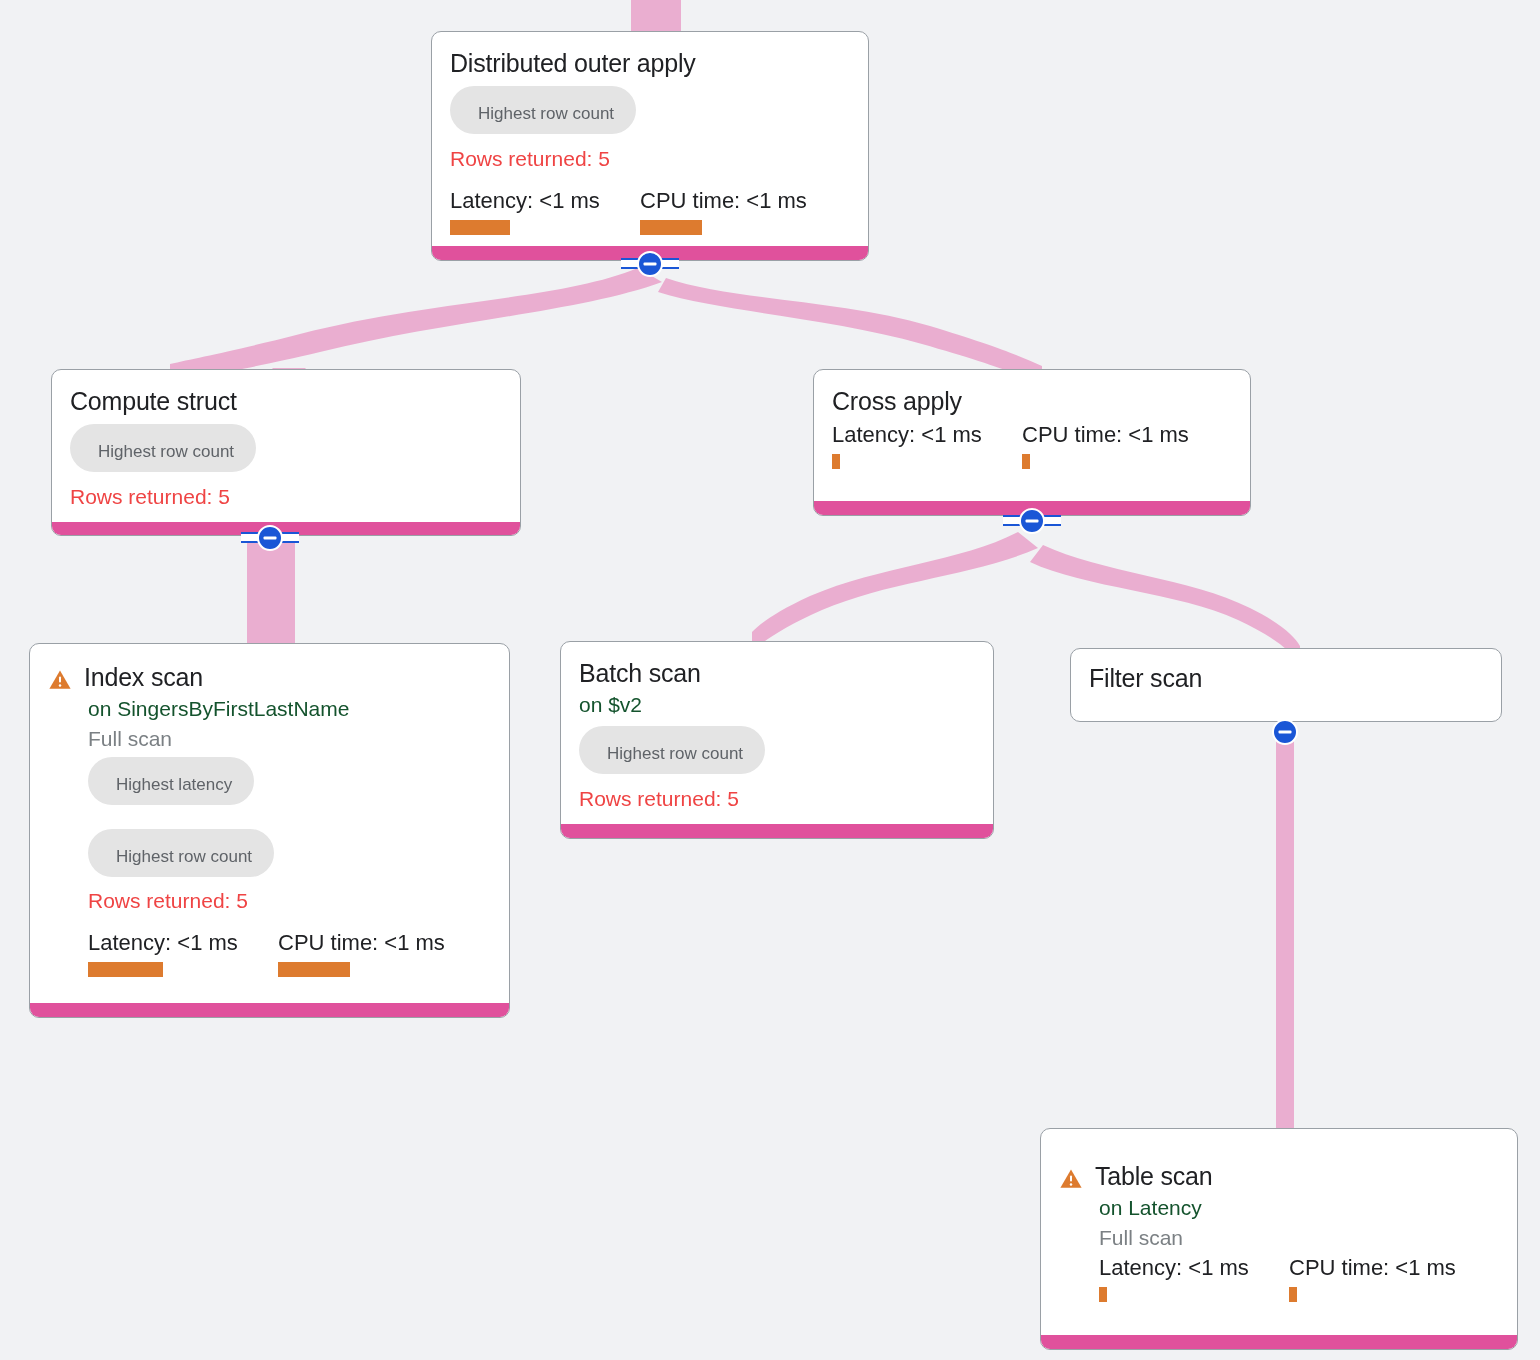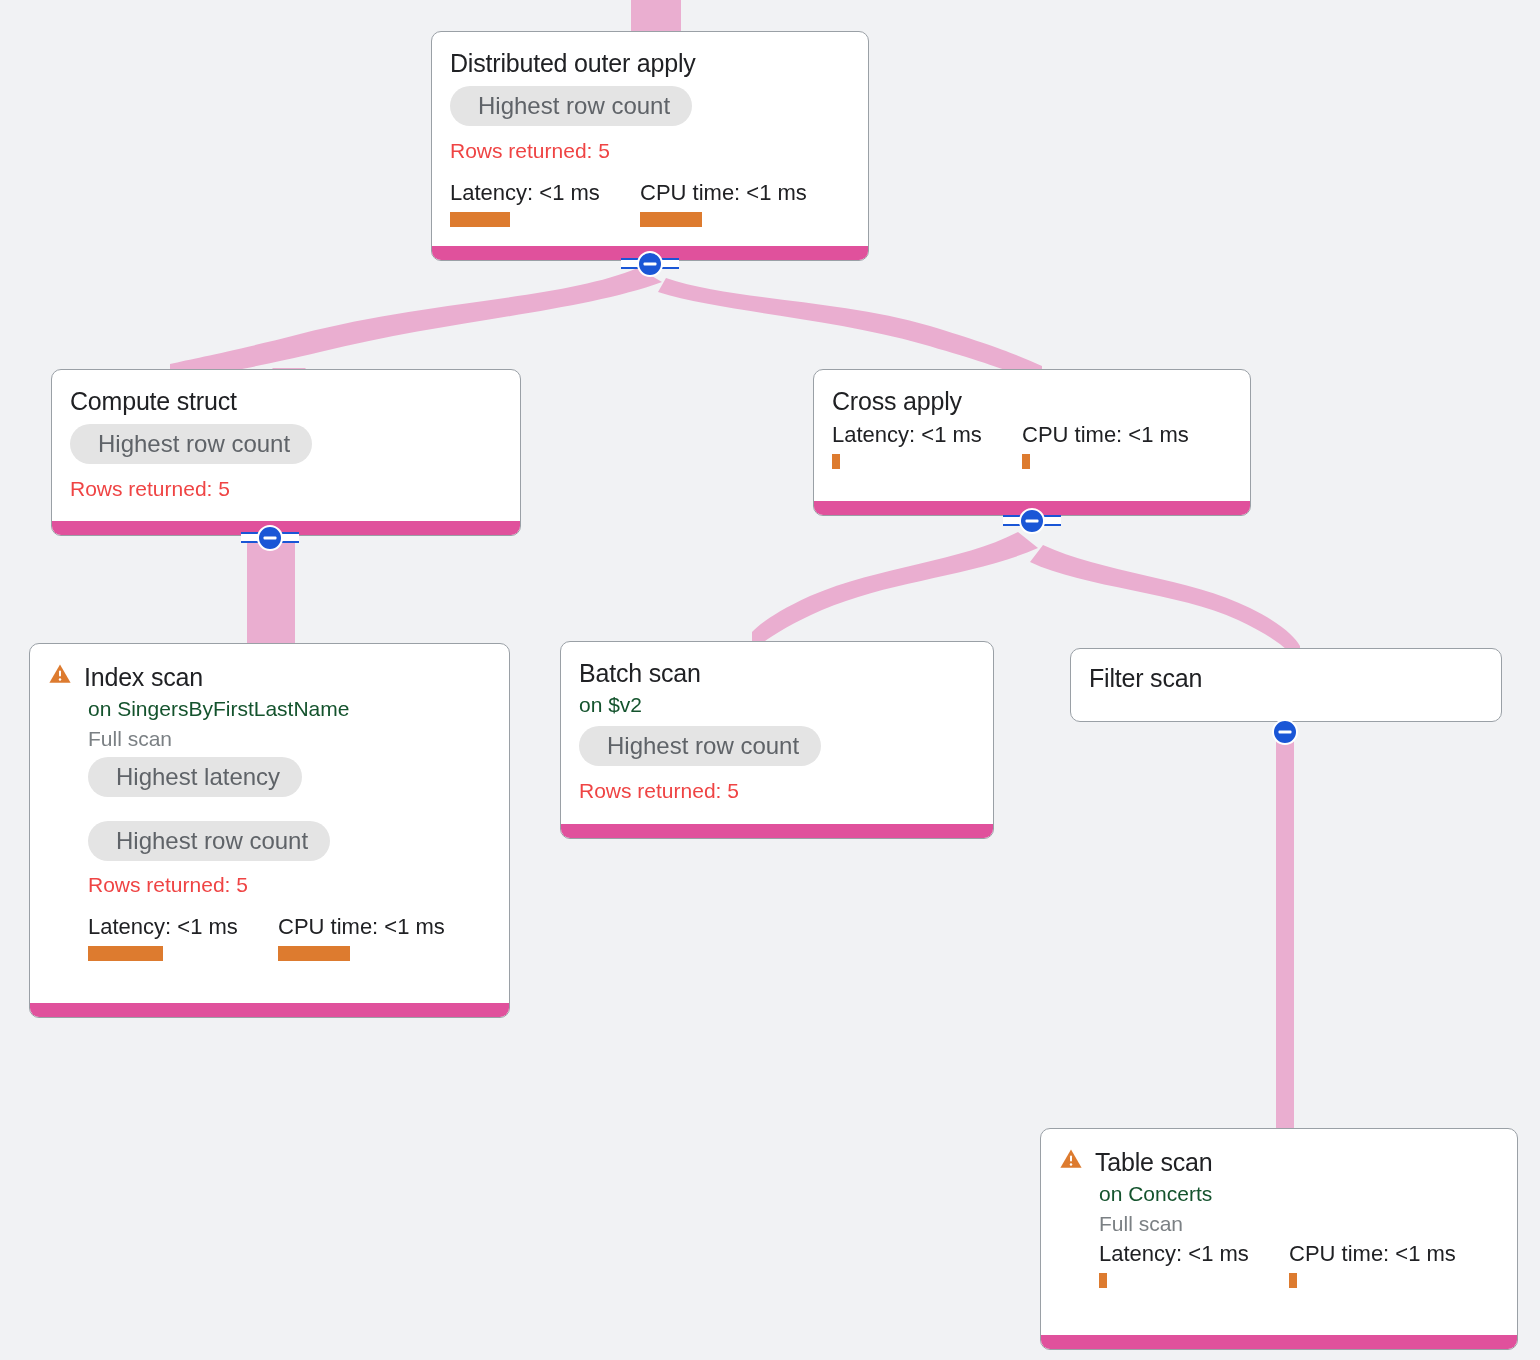--- a/index.html
+++ b/index.html
@@ -54,21 +54,21 @@
   }
   .node-accent {
     flex: 0 0 auto;
     height: 14px;
     background: #e0519c;
     width: 100%;
   }
 
   .node-title-row {
     display: flex;
-    align-items: flex-start;
+    align-items: flex-end;
     gap: 12px;
     margin-bottom: 2px;
   }
   .node-title {
     font-size: 25px;
     line-height: 30px;
     color: #202124;
     font-weight: 400;
     letter-spacing: -0.2px;
     white-space: nowrap;
@@ -91,23 +91,23 @@
   }
   .node-sub.muted {
     color: #7b8084;
   }
 
   .pill {
     display: inline-block;
     background: #e4e4e4;
     color: #5f6368;
     border-radius: 999px;
-    font-size: 24px;
+    font-size: 17px;
     line-height: 21px;
-    padding: 9px 22px 10px 28px;
+    padding: 17px 22px 10px 28px;
     margin: 6px 0 4px 0;
     white-space: nowrap;
   }
   .pill-stack .pill {
     margin: 3px 0;
   }
 
   .rows-line {
     font-size: 21px;
     line-height: 30px;
@@ -355,31 +355,31 @@
       </div>
     </div>
     <div class="node-accent"></div>
   </div>
   <div class="collapse-toggle no-rails" style="left:1285px; top:732px;">
 
     <div class="knob"></div>
   </div>
 
   <div class="node" style="left:1040px; top:1128px; width:478px; height:222px;">
-    <div class="node-body" style="padding-top:18px;">
+    <div class="node-body" style="padding-top:18px;margin-top:14px;">
       <div class="node-title-row">
         <svg class="warn-icon" viewBox="0 0 24 24" xmlns="http://www.w3.org/2000/svg">
           <path d="M12 2.4 L22.6 20.8 L1.4 20.8 Z" fill="#dd7b2f"></path>
           <rect x="11" y="8.4" width="2" height="6.2" rx="1" fill="#ffffff"></rect>
           <circle cx="12" cy="17.4" r="1.25" fill="#ffffff"></circle>
         </svg>
         <div class="node-title">Table scan</div>
       </div>
       <div class="indent" style="width:100%;">
-        <div class="node-sub">on Concerts</div>
+        <div class="node-sub">on Latency</div>
         <div class="node-sub muted">Full scan</div>
         <div class="metrics" style="margin-top:2px;">
           <div class="metric" style="width:190px;">
             <div class="metric-label">Latency: &lt;1 ms</div>
             <div class="metric-bar" style="width:8px;"></div>
           </div>
           <div class="metric">
             <div class="metric-label">CPU time: &lt;1 ms</div>
             <div class="metric-bar" style="width:8px;"></div>
           </div>

